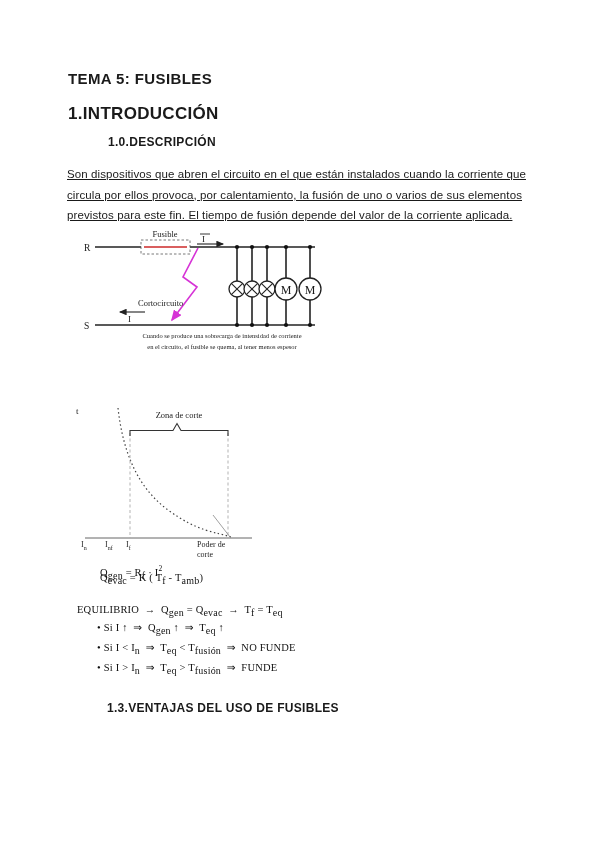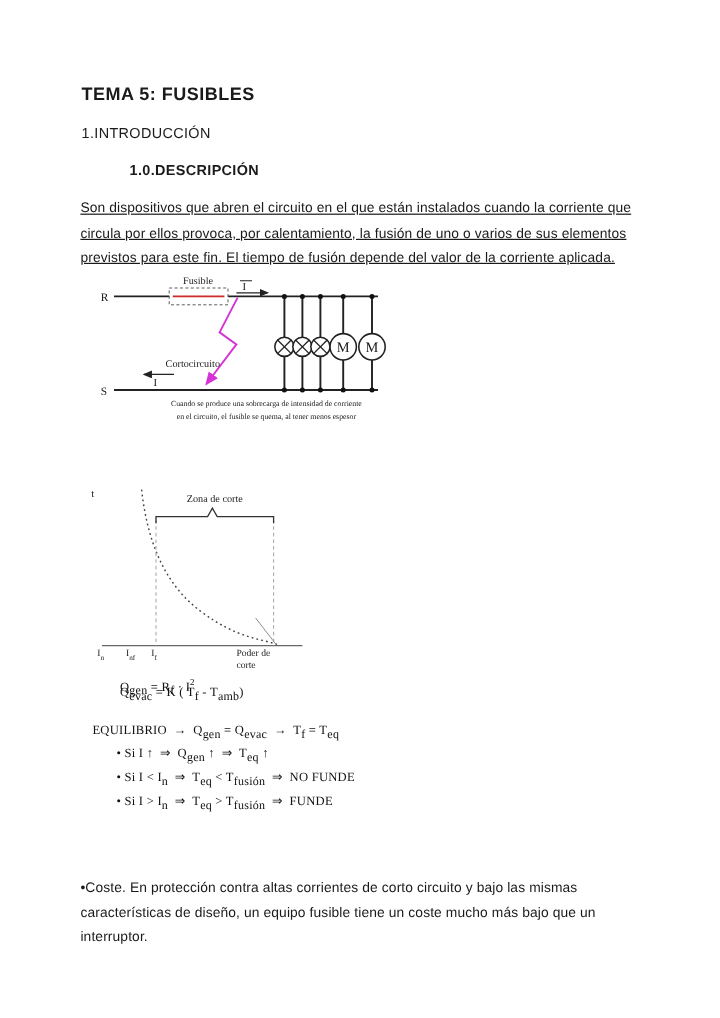--- a/index.html
+++ b/index.html
@@ -1,20 +1,20 @@
 <!DOCTYPE html>
 <html><head>
 <meta charset="utf-8">
 <style>
   html,body{margin:0;padding:0;background:#fff;}
   .page{position:relative;width:600px;height:848px;background:#ffffff;overflow:hidden;
         font-family:"Liberation Sans",sans-serif;color:#1a1a1a;}
   .abs{position:absolute;}
   .title{left:68px;top:70px;font-size:15px;font-weight:bold;letter-spacing:.4px;}
-  .h-intro{left:68px;top:104px;font-size:12px;font-weight:normal;letter-spacing:.3px;}
+  .h-intro{left:68px;top:104px;font-size:17px;font-weight:bold;letter-spacing:.3px;}
   .h-desc{left:108px;top:135px;font-size:12px;font-weight:bold;letter-spacing:.3px;}
   .h-princ{left:108px;top:371px;font-size:12px;font-weight:normal;letter-spacing:.3px;}
   .h-vent{left:107px;top:701px;font-size:12px;font-weight:bold;letter-spacing:.3px;}
   .para{font-size:11.5px;line-height:20.5px;letter-spacing:.1px;}
   .para1{left:67px;top:164px;width:474px;text-decoration:underline;}
   .para2{left:67px;top:730px;width:462px;}
   .circuit{left:83px;top:231px;width:245px;height:130px;}
   .graph{left:73px;top:403px;width:212px;height:170px;}
   .glabel{position:absolute;font-family:"Liberation Serif",serif;color:#222;}
   .ylab{left:3px;top:3px;font-size:9px;}
@@ -153,15 +153,15 @@
 
   <div>
     <div class="eq eq0"><span>Q</span><sub>gen</sub><span> = R</span><sub>f</sub><span> · I</span><sup>2</sup></div>
     <div class="eq eq1"><span>Q</span><sub>evac</sub><span> = K ( T</span><sub>f</sub><span> - T</span><sub>amb</sub><span>)</span></div>
     <div class="eq eq2"><span>EQUILIBRIO&nbsp; →&nbsp; Q</span><sub>gen</sub><span> = Q</span><sub>evac</sub><span>&nbsp; →&nbsp; T</span><sub>f</sub><span> = T</span><sub>eq</sub></div>
     <div class="eq eq3"><span>• Si I ↑&nbsp; ⇒&nbsp; Q</span><sub>gen</sub><span> ↑&nbsp; ⇒&nbsp; T</span><sub>eq</sub><span> ↑</span></div>
     <div class="eq eq4"><span>• Si I &lt; I</span><sub>n</sub><span>&nbsp; ⇒&nbsp; T</span><sub>eq</sub><span> &lt; T</span><sub>fusión</sub><span>&nbsp; ⇒&nbsp; NO FUNDE</span></div>
     <div class="eq eq5"><span>• Si I &gt; I</span><sub>n</sub><span>&nbsp; ⇒&nbsp; T</span><sub>eq</sub><span> &gt; T</span><sub>fusión</sub><span>&nbsp; ⇒&nbsp; FUNDE</span></div>
   </div>
 
-  <div class="abs para para2">•Coste. En protección contra altas corrientes de corto circuito y bajo las mismas características de diseño, un equipo fusible tiene un coste mucho más bajo que un interruptor.</div>
+  <div class="abs h-vent">1.3.VENTAJAS DEL USO DE FUSIBLES</div>
 
 </div>
 
 </body></html>

